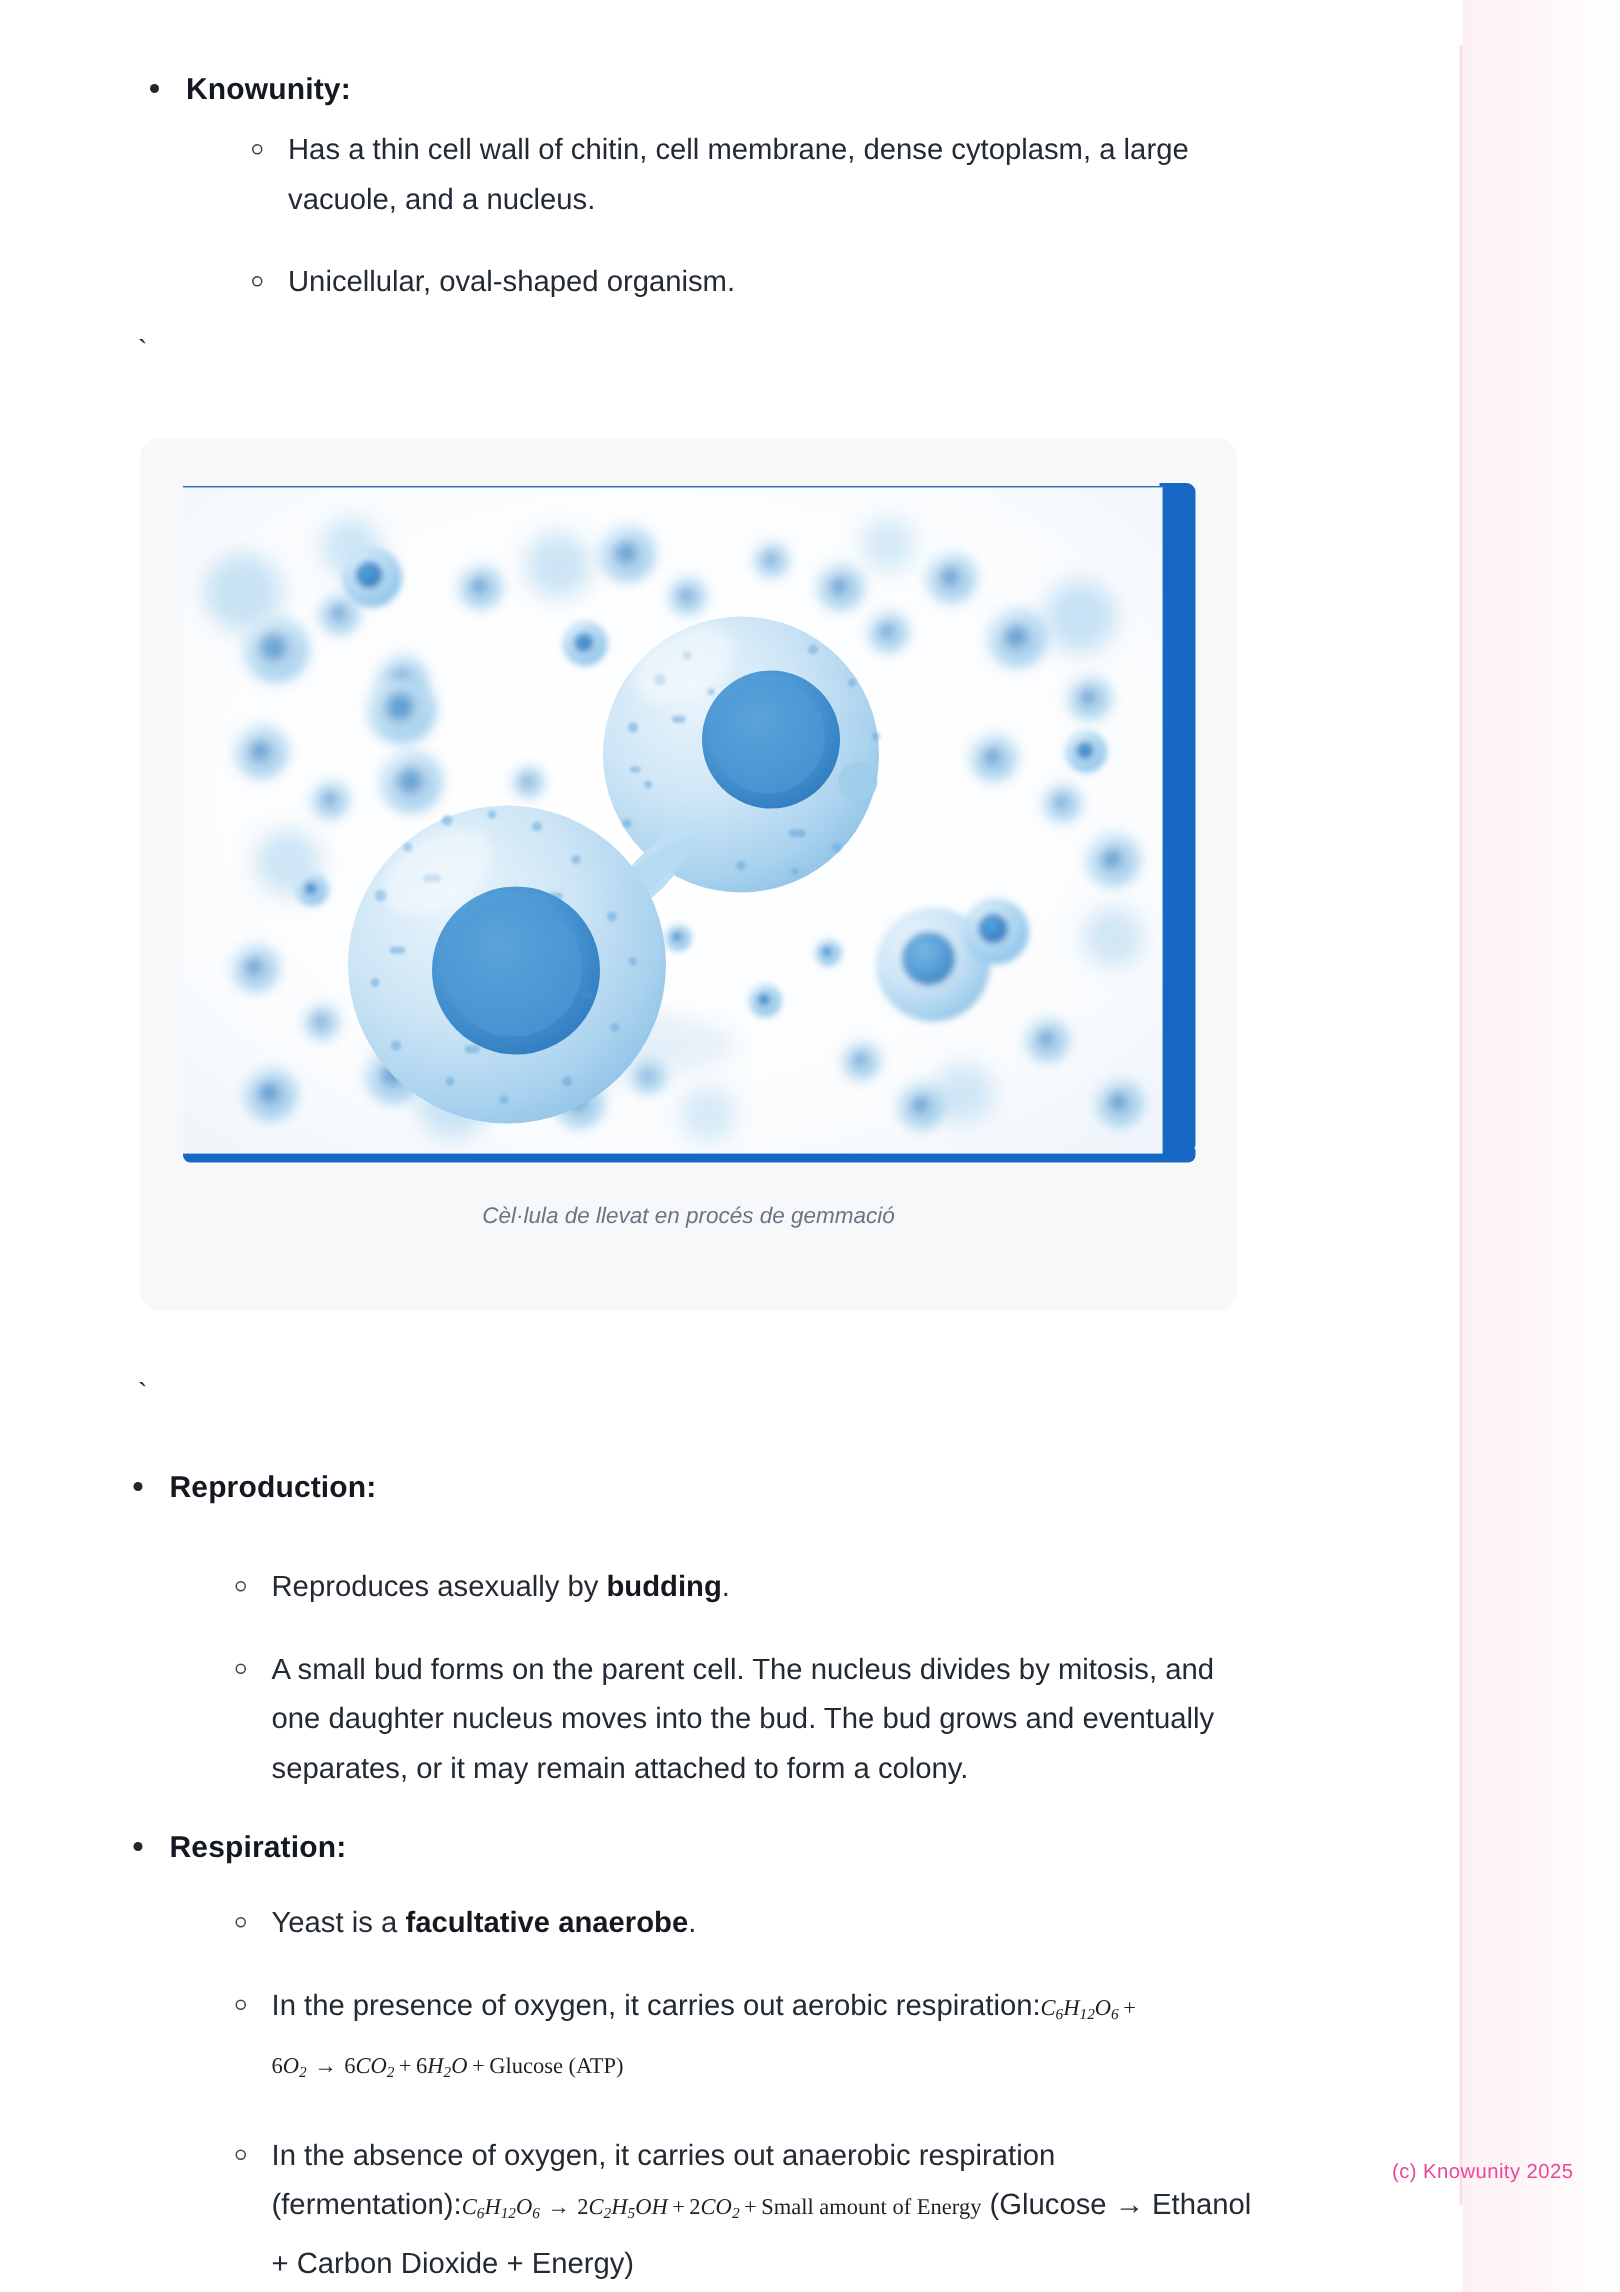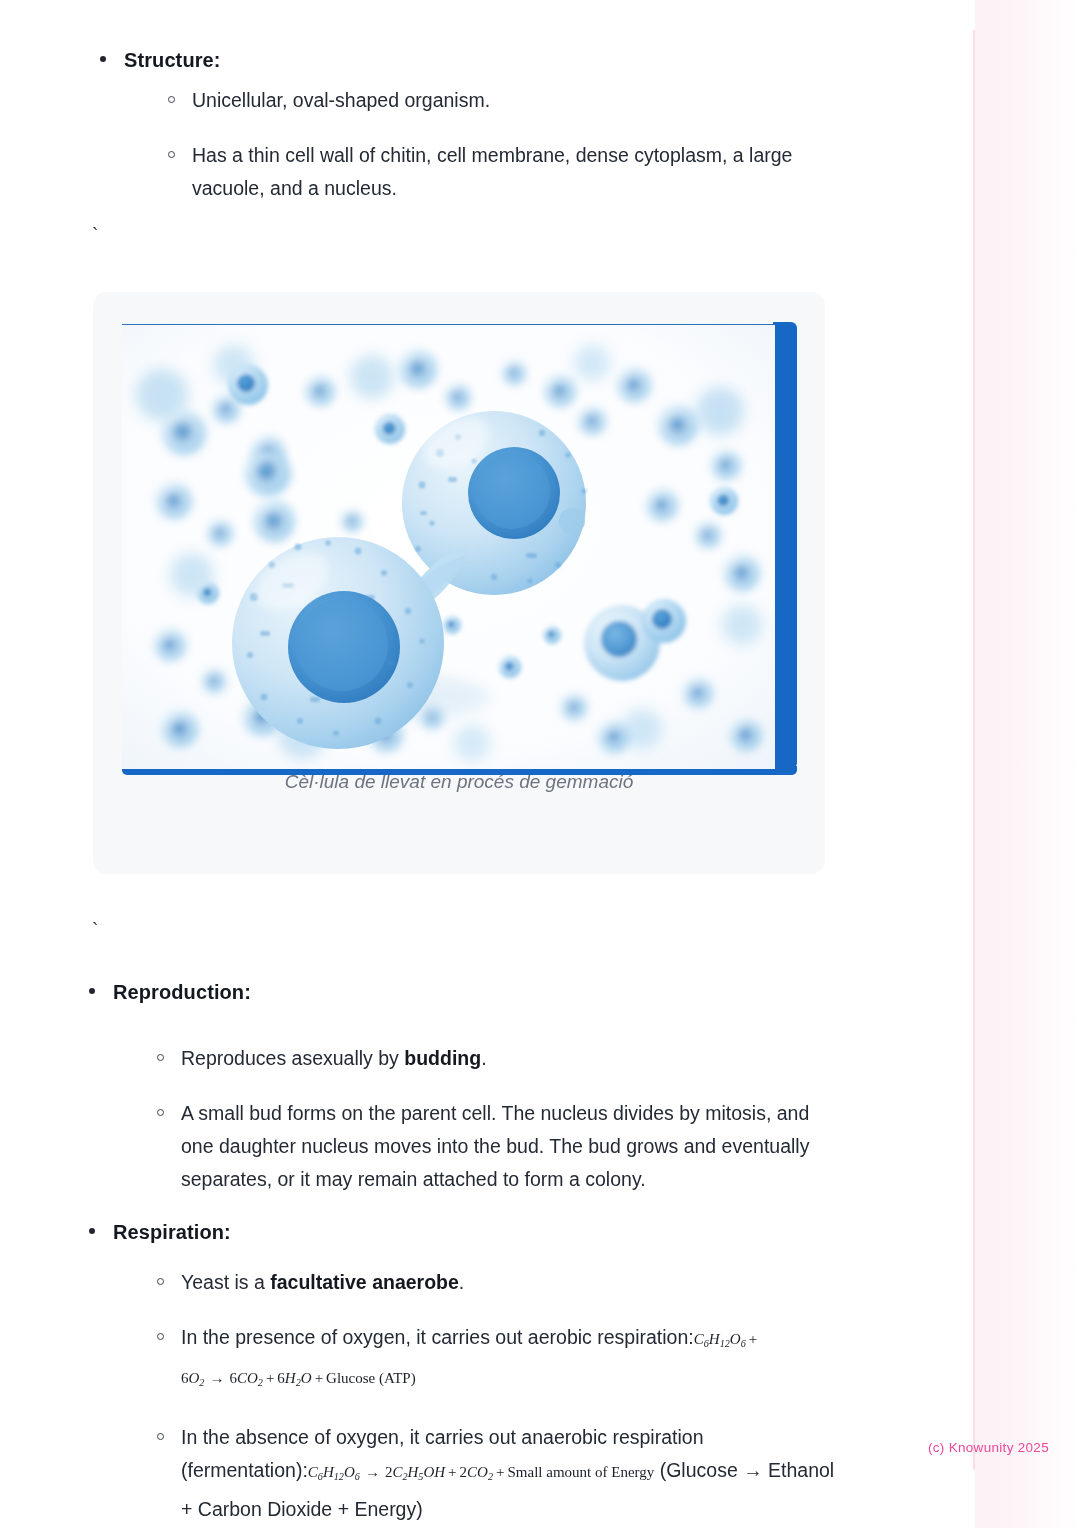--- a/index.html
+++ b/index.html
@@ -145,25 +145,25 @@
     width: 653px;
     height: 444px;
     overflow: hidden;
     background: #fcfdfe;
     border-top: 1.5px solid #2a6fc0;
   }
   #figure-photo svg { display: block; }
 
   #figure-caption {
     position: absolute;
-    top: 477px;
+    top: 506px;
     left: 0;
     width: 732px;
     text-align: center;
-    font-size: 19px;
+    font-size: 15px;
     font-style: italic;
     color: #6d7480;
     line-height: 26px;
   }
 
   
   .math {
     font-family: "Liberation Serif", "DejaVu Serif", serif;
     font-size: 15px;
     color: #1b1f27;
@@ -201,29 +201,29 @@
 </head>
 <body>
 
 <div id="pink-wash"></div>
 <div id="pink-rule"></div>
 
 <div id="content">
 
   <div class="lvl1">
     <span class="marker-disc"></span>
-    <div class="heading">Structure:</div>
+    <div class="heading">Knowunity:</div>
     <div class="sub-list">
       <div class="lvl2">
         <span class="marker-circle"></span>
-        <span>Unicellular, oval-shaped organism.</span>
+        <span>Has a thin cell wall of chitin, cell membrane, dense cytoplasm, a large vacuole, and a nucleus.</span>
       </div>
       <div class="lvl2">
         <span class="marker-circle"></span>
-        <span>Has a thin cell wall of chitin, cell membrane, dense cytoplasm, a large vacuole, and a nucleus.</span>
+        <span>Unicellular, oval-shaped organism.</span>
       </div>
     </div>
   </div>
 
   <div class="backtick-row" style="margin-top:18px;">`</div>
 
 </div>
 
 <div id="figure-card">
 

